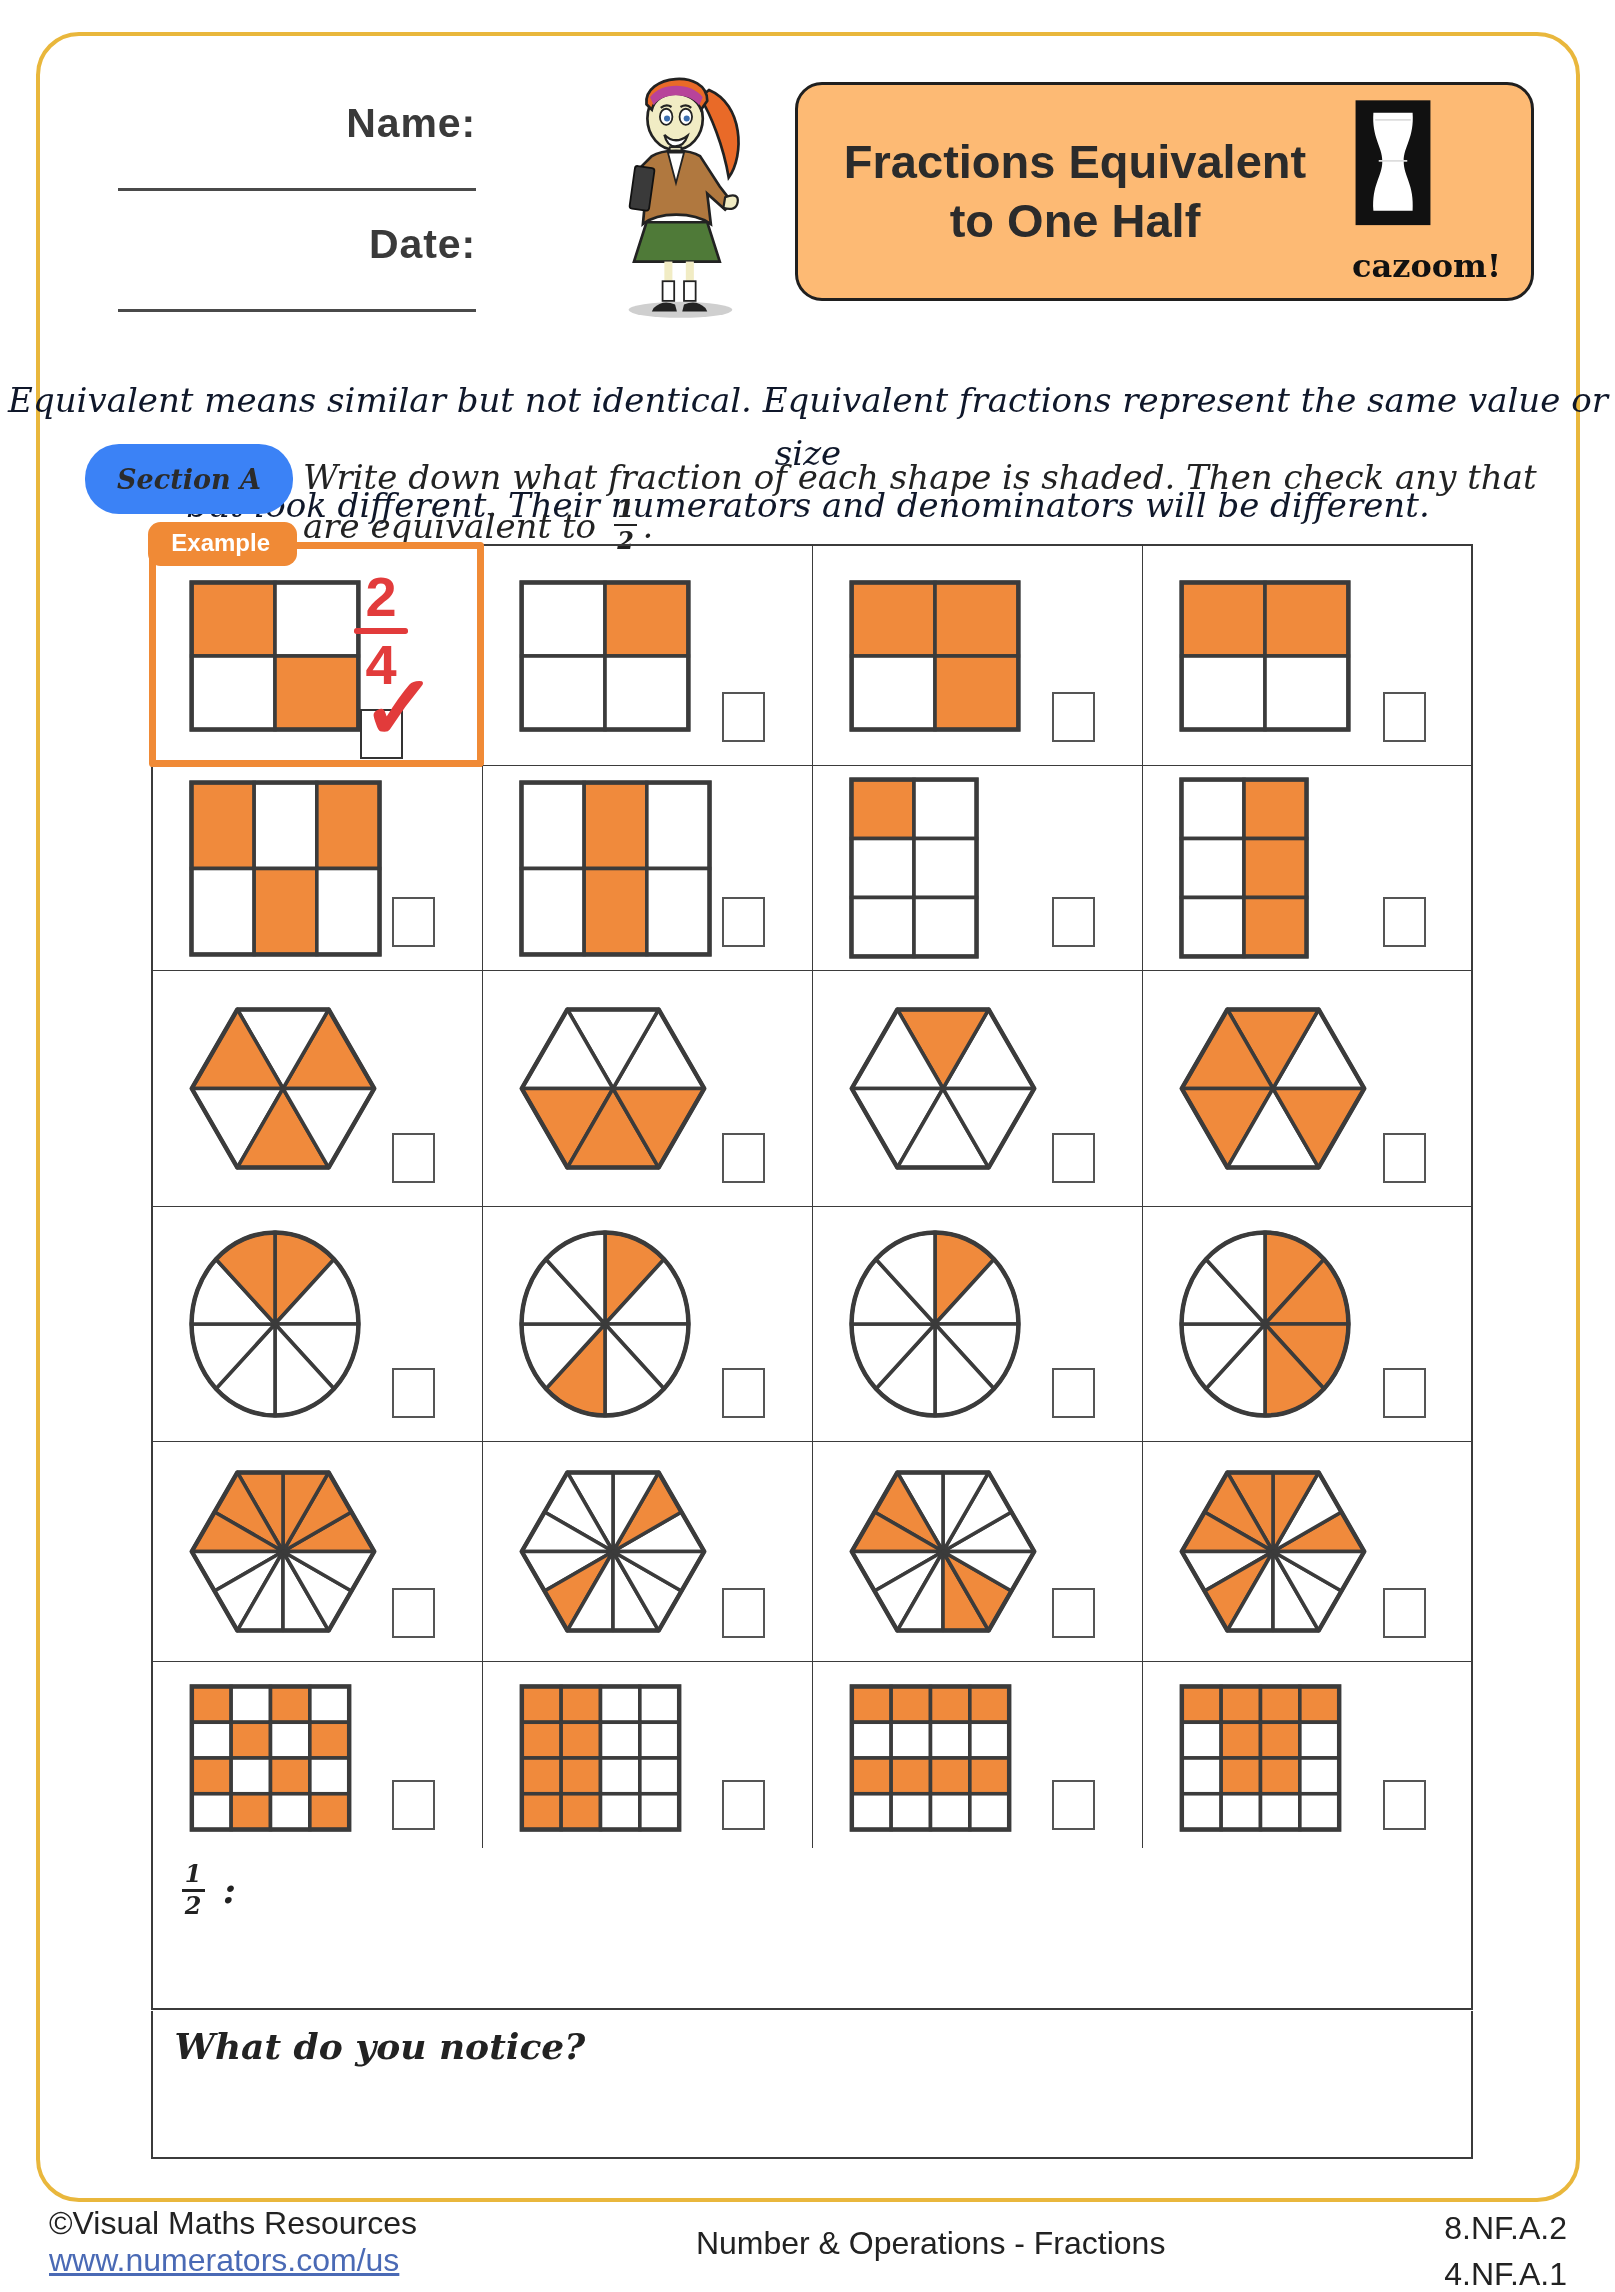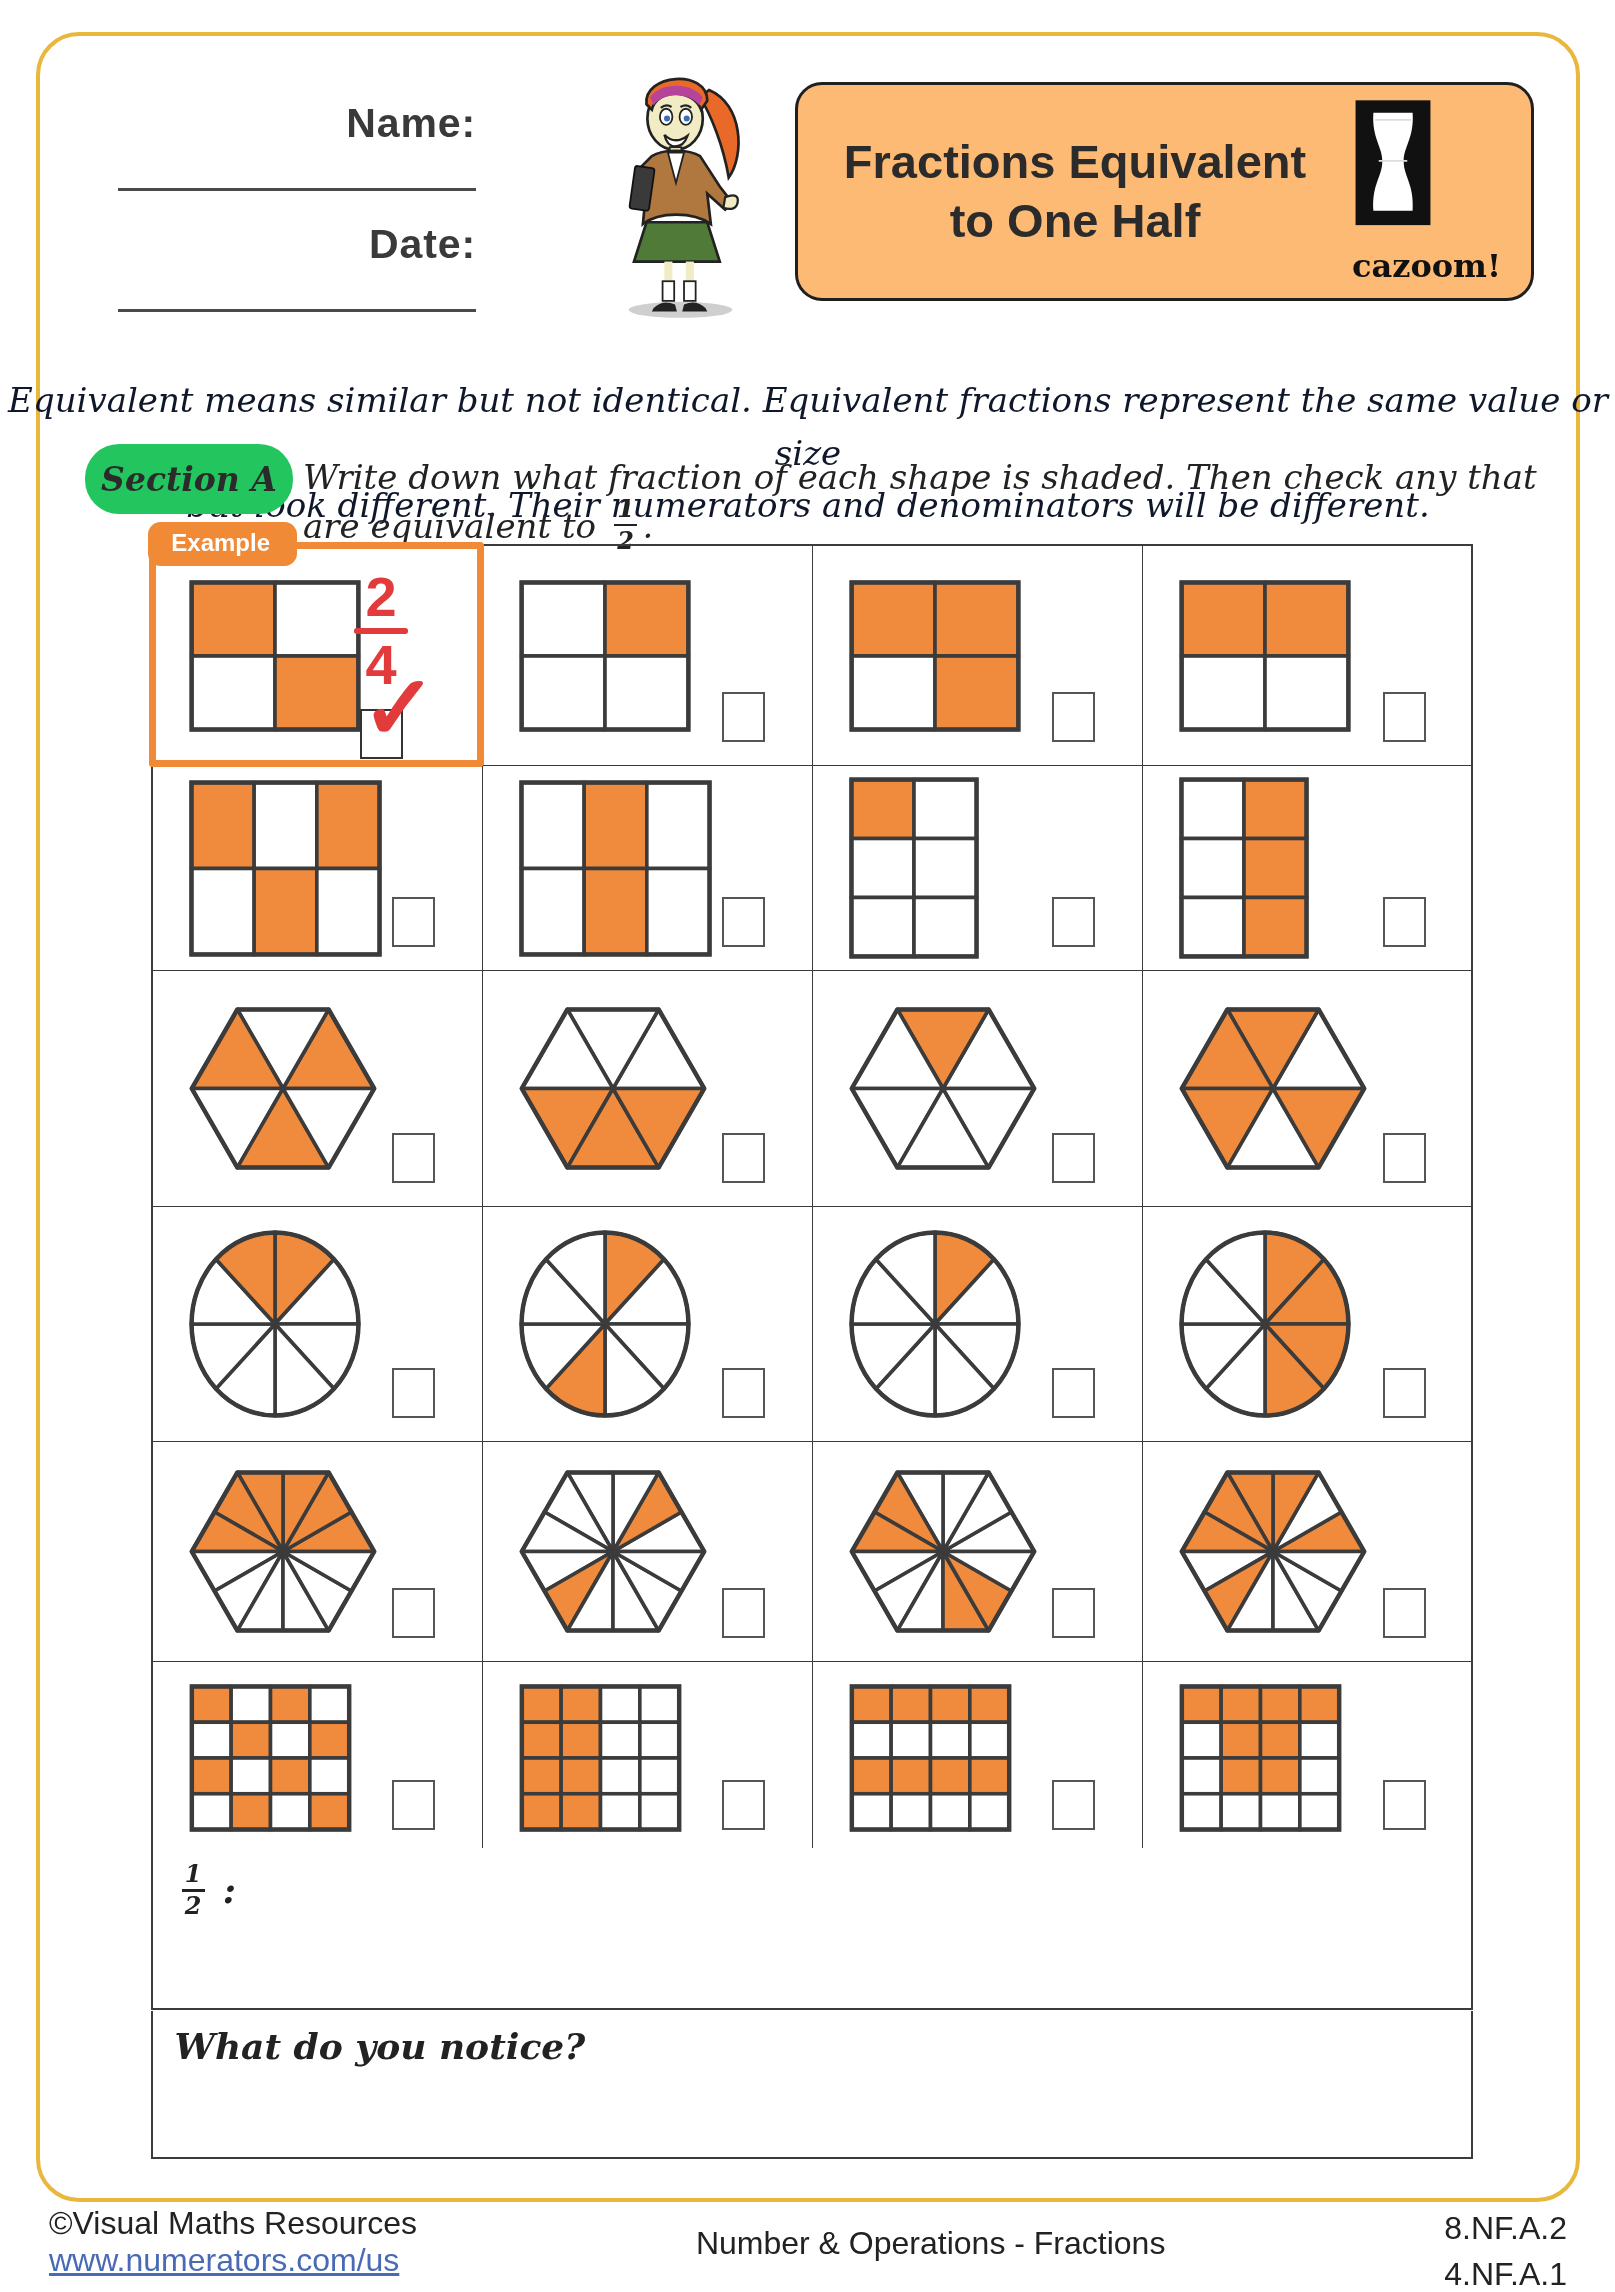--- a/index.html
+++ b/index.html
@@ -16,23 +16,23 @@
   .girl{position:absolute;left:575px;top:52px;}
   .titlebox{position:absolute;left:795px;top:82px;width:733px;height:213px;background:#fdba74;
             border:3.6px solid #1f1f1f;border-radius:27px;display:flex;align-items:center;}
   .title{flex:1;text-align:center;font-size:47px;font-weight:bold;color:#2b2b2b;line-height:1.25;}
   .logo{width:170px;display:flex;flex-direction:column;align-items:flex-start;margin-right:9px;gap:15px;}
   .logo-text{font-family:"DejaVu Serif",serif;font-weight:bold;font-size:32px;color:#111;margin-top:1.8px;}
 
   
   .intro{position:absolute;left:0;right:0;top:340px;text-align:center;
          font-family:"DejaVu Serif",serif;font-style:italic;font-size:34px;color:#0f172a;line-height:1.55;}
-  .section-pill{position:absolute;left:85px;top:444px;width:208px;height:70px;background:#22c55e;
+  .section-pill{position:absolute;left:85px;top:444px;width:208px;height:70px;background:#3b82f6;
                 border-radius:34px;display:flex;align-items:center;justify-content:center;
-                font-family:"DejaVu Serif",serif;font-style:italic;font-weight:bold;font-size:33px;color:#2b2b2b;}
+                font-family:"DejaVu Serif",serif;font-style:italic;font-weight:bold;font-size:27px;color:#2b2b2b;}
   .instruction{position:absolute;left:303px;top:457px;width:1236px;
                font-family:"DejaVu Serif",serif;font-style:italic;font-size:34px;color:#222;}
 
   .frac-inline{display:inline-flex;flex-direction:column;align-items:center;vertical-align:middle;
                line-height:1;margin:0 5.4px 7.2px 7.2px;font-family:"DejaVu Serif",serif;font-style:italic;}
   .frac-inline .fnum,.frac-inline .fden{font-size:24px;font-weight:bold;}
   .frac-inline .fbar{width:23px;height:2.7px;background:#222;margin:2.7px 0;}
 
   
   .gridtable{position:absolute;left:151px;top:544px;width:1322px;

